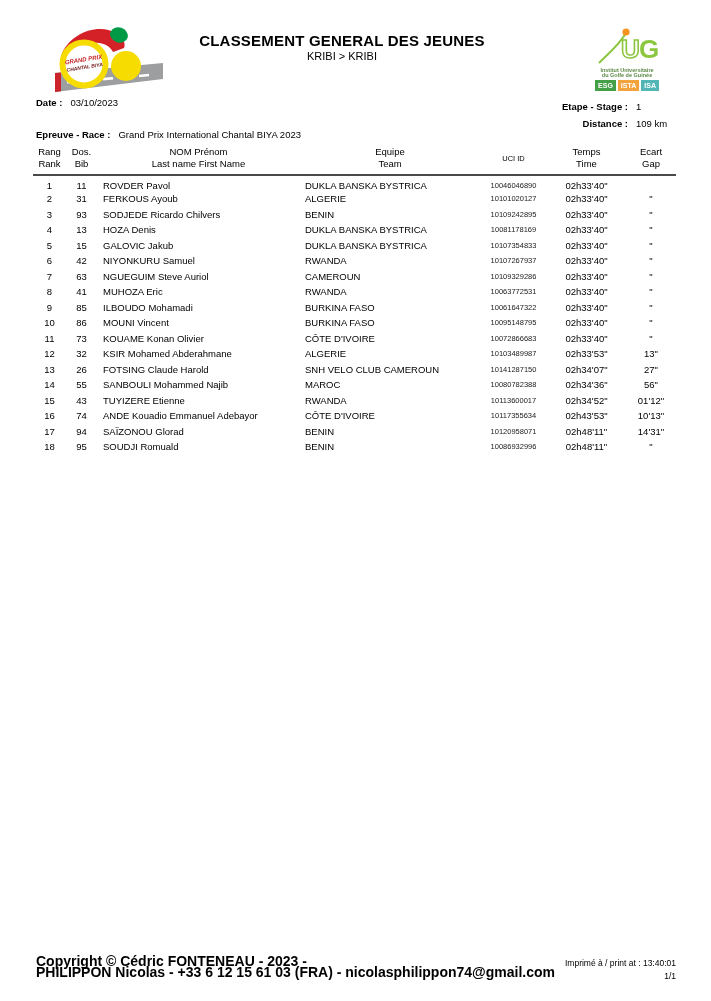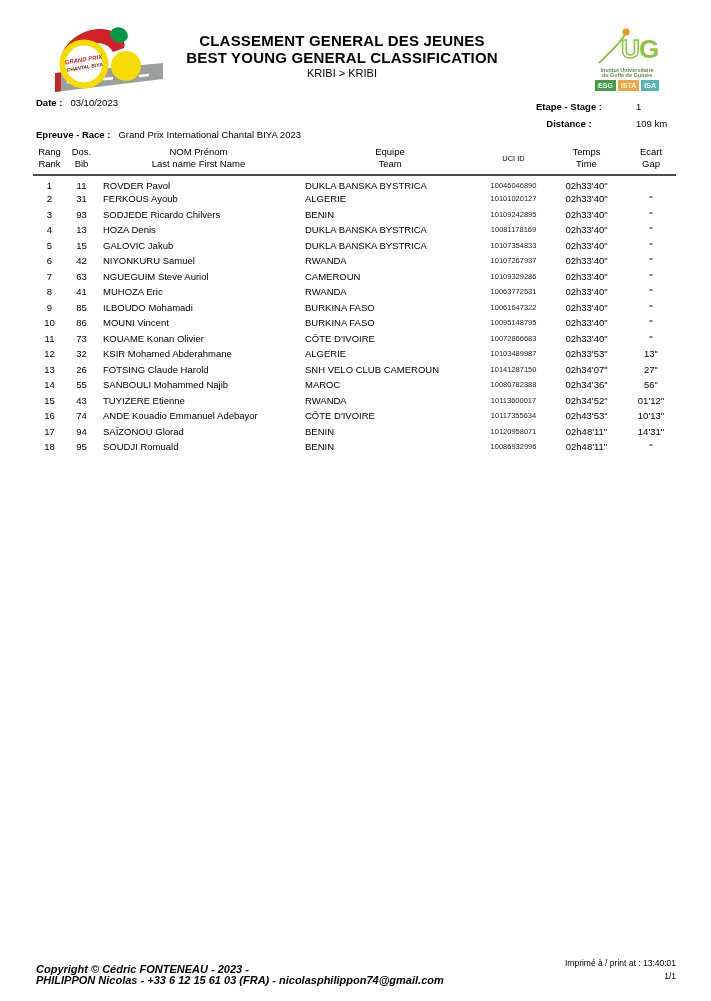--- a/index.html
+++ b/index.html
@@ -25,42 +25,42 @@
   
   .meta { position:absolute; top:95px; left:36px; width:640px; height:52px; font-size:9.5px; }
   .meta-line { position:absolute; white-space:nowrap; }
   .meta-label { font-weight:bold; }
   .meta-value { margin-left:8px; }
   .m-date { top:2px; left:0; }
   .m-org  { top:18px; left:0; }
   .m-race { top:34px; left:0; }
   .m-stage { top:6px;  left:474px; width:166px; display:flex; }
   .m-dist  { top:23px; left:474px; width:166px; display:flex; }
-  .rlabel { flex:0 0 118px; text-align:center; font-weight:bold; }
+  .rlabel { flex:0 0 118px; text-align:right; font-weight:bold; }
   .rvalue { margin-left:8px; }
 
   
   table.results { position:absolute; top:144px; left:33px; width:643px;
                   border-collapse:collapse; table-layout:fixed; }
   col.c-rank{width:33px} col.c-bib{width:31px} col.c-name{width:203px}
   col.c-team{width:180px} col.c-uci{width:67px} col.c-time{width:79px} col.c-gap{width:50px}
   thead th { font-weight:normal; font-size:9.5px; vertical-align:top;
              padding:2px 0 5px 0; border-bottom:2px solid #4a4a4a; line-height:11.5px; }
   th.h-uci { font-size:7.5px; padding-top:9px; }
   th.left-h, td.left { text-align:left; }
   th, td { text-align:center; }
   td { height:15.5px; font-size:9.5px; vertical-align:middle; white-space:nowrap; overflow:hidden; }
   td.name { padding-left:6px; }
   td.team { padding-left:5px; }
   td.uci  { font-size:7.5px; color:#1a1a1a; }
   tbody tr:first-child td { padding-top:4px; }
 
   
-  .footer-left  { position:absolute; left:36px; bottom:15px; font-size:11px;
-                  font-weight:bold; line-height:11px;font-style:italic; }
+  .footer-left  { position:absolute; left:36px; bottom:23px; font-size:14px;
+                  font-weight:bold; line-height:11px; }
   .footer-right { position:absolute; right:35px; bottom:18px; font-size:8.5px;
                   text-align:right; line-height:13px; }
 </style>
 </head>
 <body>
 
 <div class="page">
 
   <div class="doc-header">
 
@@ -86,21 +86,20 @@
         <circle cx="31" cy="38" r="21.5" fill="#ffffff" stroke="#f6dc00" stroke-width="6"></circle>
         <g transform="rotate(-9 31 37)">
           <text x="31" y="35.5" text-anchor="middle" font-size="6" font-weight="bold" font-style="italic" fill="#c6201f">GRAND PRIX</text>
           <text x="31" y="43" text-anchor="middle" font-size="5" font-weight="bold" font-style="italic" fill="#6d1414">CHANTAL BIYA</text>
         </g>
       </svg>
     </div>
 
     <div class="titles">
       <div class="title-line">CLASSEMENT GENERAL DES JEUNES</div>
-      <div class="title-line">BEST YOUNG GENERAL CLASSIFICATION</div>
       <div class="route-line">KRIBI &gt; KRIBI</div>
     </div>
 
     <div class="logo-right">
       <svg width="64" height="38" viewBox="0 0 64 38">
         <path d="M 4,36 C 16,24 24,18 31,6" stroke="#8cc63f" stroke-width="2" fill="none"></path>
         <circle cx="31" cy="5" r="3.6" fill="#f7941d"></circle>
         <text x="26" y="31" font-size="26" font-weight="bold" fill="#ffffff" stroke="#8cc63f" stroke-width="1.6">U</text>
         <text x="44" y="31" font-size="26" font-weight="bold" fill="#8cc63f">G</text>
       </svg>

